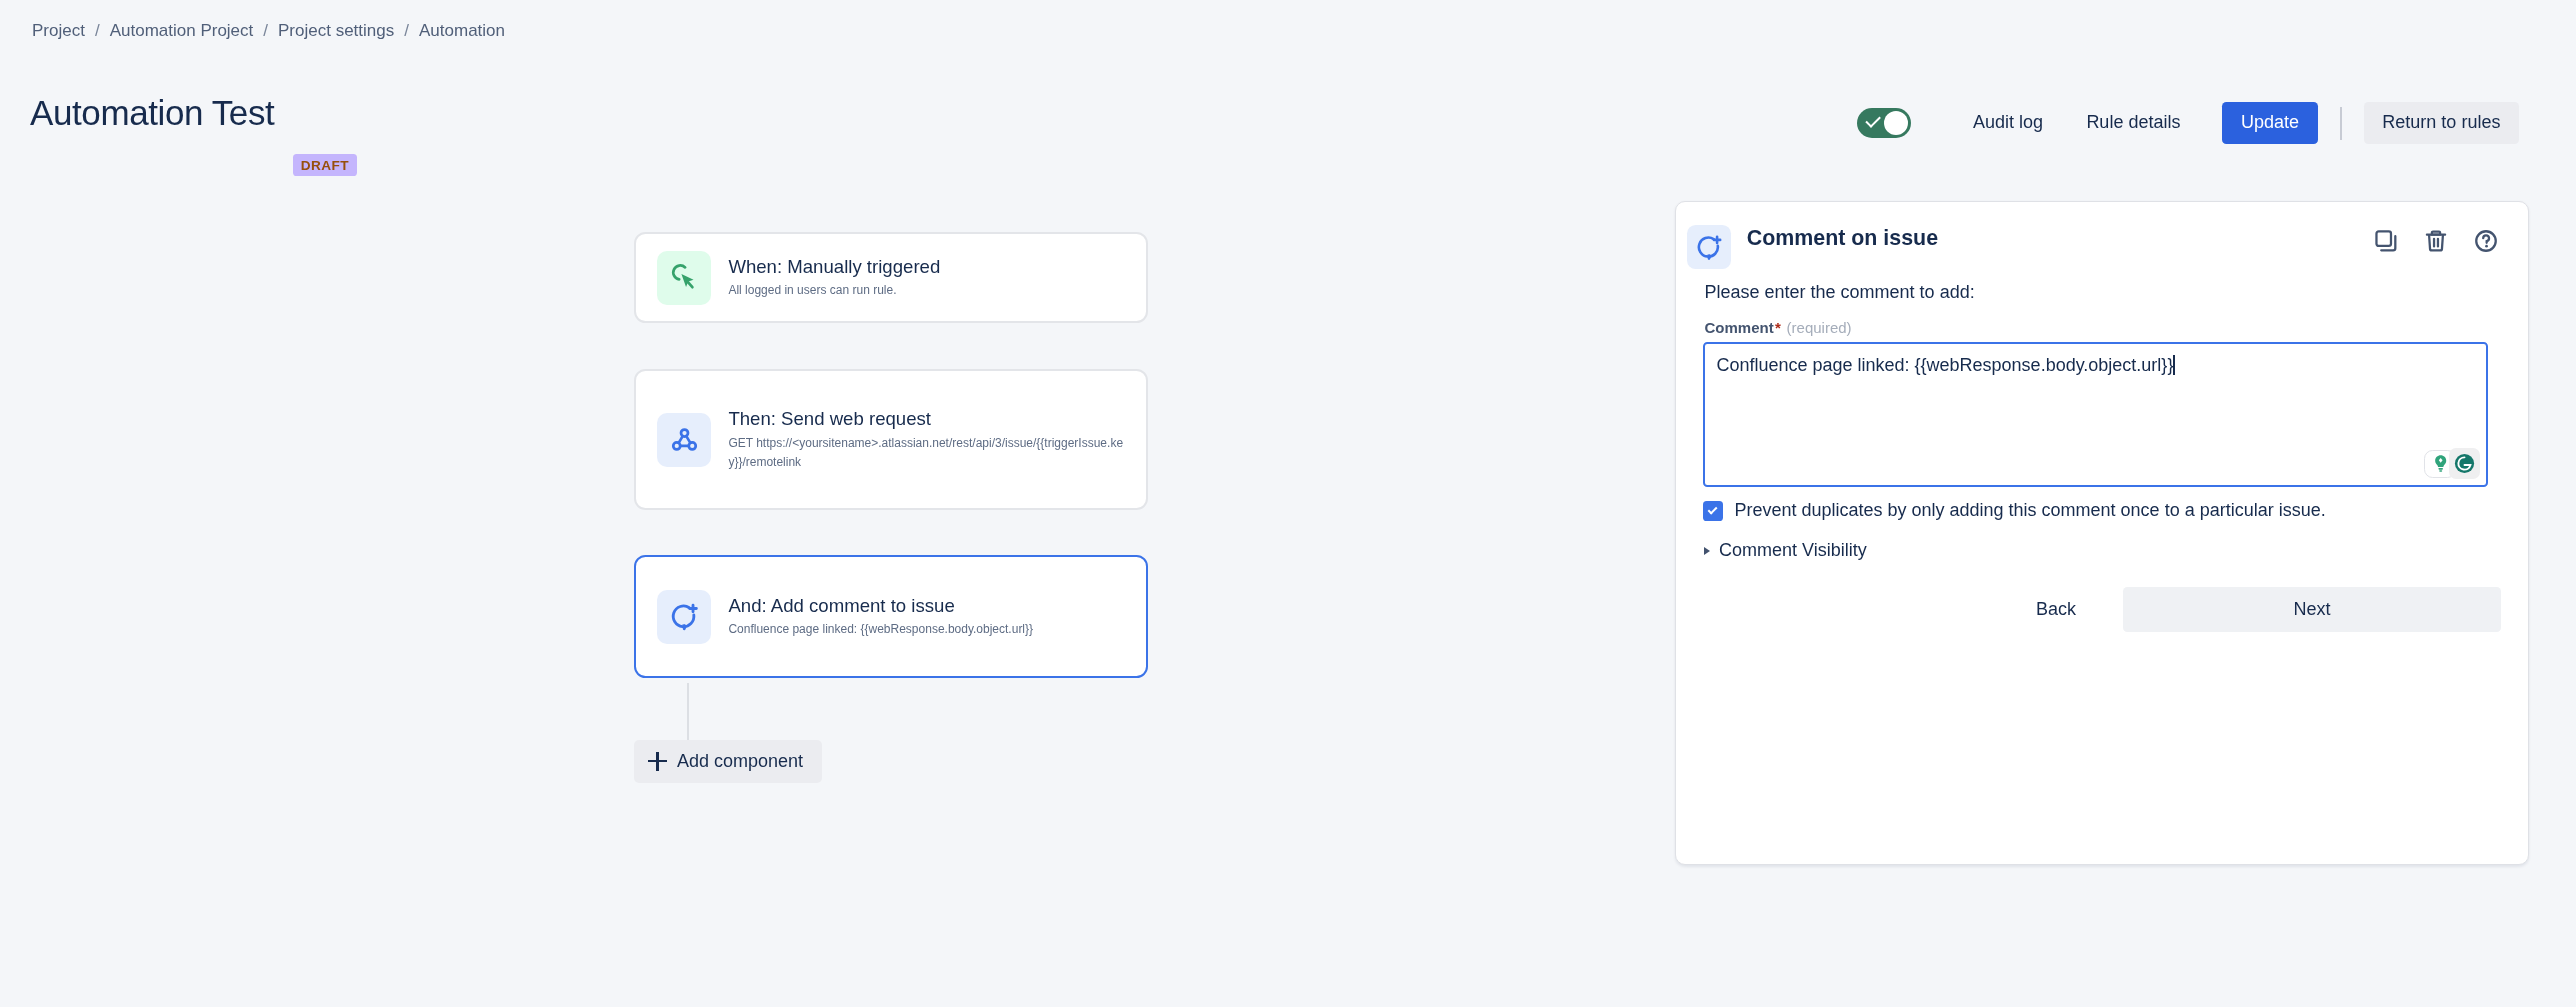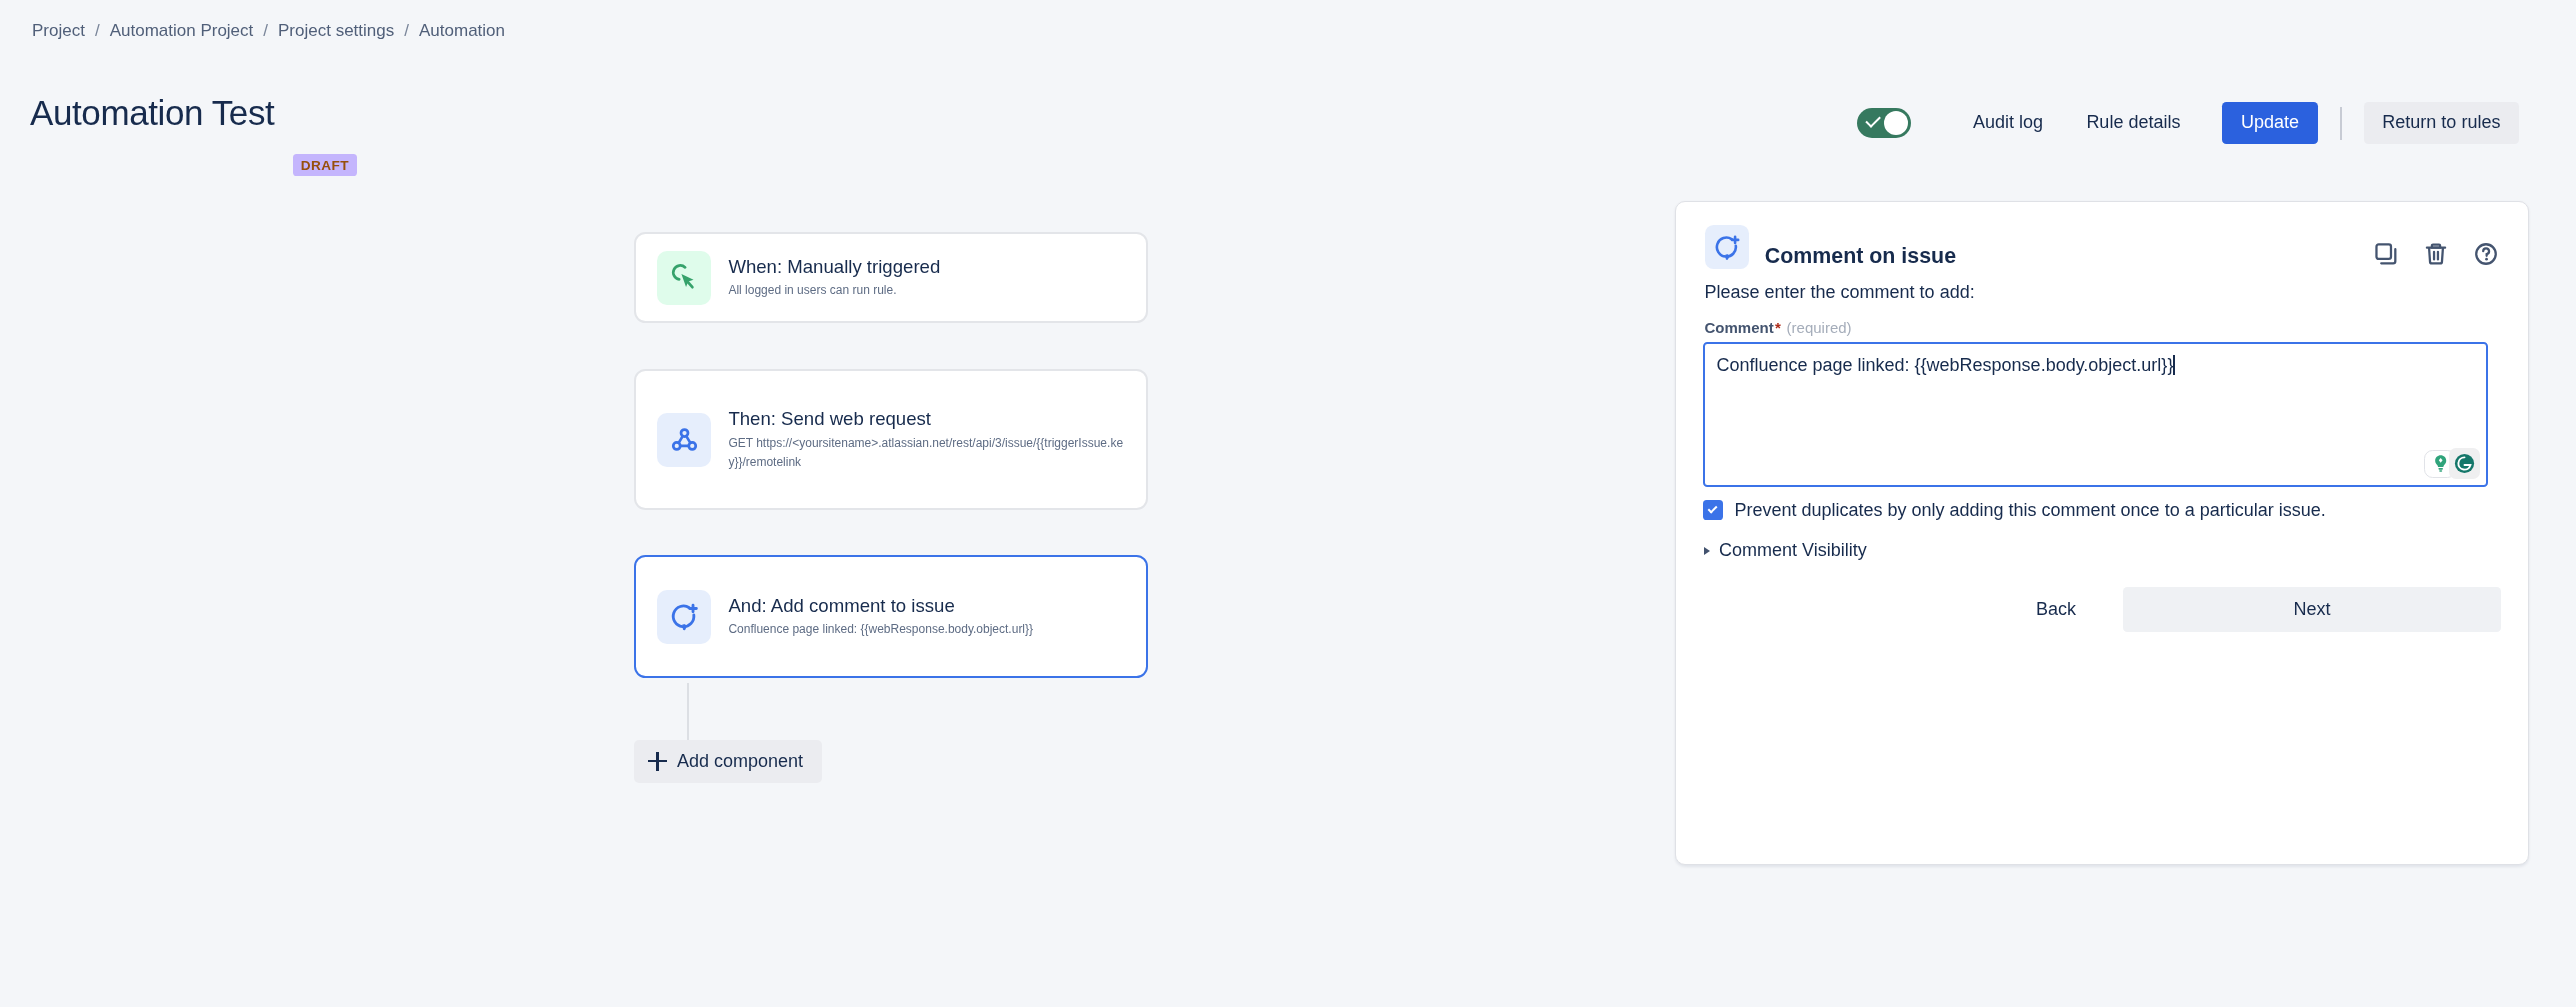--- a/index.html
+++ b/index.html
@@ -240,26 +240,26 @@
     top: 201px;
     width: 854px;
     height: 664px;
     background: #ffffff;
     border: 1.4px solid #DFE1E6;
     border-radius: 10px;
     box-shadow: 0 1.4px 2.9px rgba(9,30,66,0.08);
   }
   .panel-header {
     position: absolute;
-    left: 29px;
+    left: 11px;
     top: 23px;
     right: 27px;
     height: 44px;
     display: flex;
-    align-items: flex-end;
+    align-items: flex-start;
   }
   .panel-icon {
     width: 44px;
     height: 44px;
     border-radius: 8.6px;
     background: #E6EEFC;
     display: flex;
     align-items: center;
     justify-content: center;
     flex: 0 0 auto;
@@ -363,21 +363,21 @@
     display: flex;
     align-items: center;
     justify-content: center;
     margin-left: -7.1px;
   }
   .cb-wrap {
     position: absolute;
     left: 27px;
     top: 687px;
     display: flex;
-    align-items: flex-start;
+    align-items: flex-end;
     gap: 11.4px;
     cursor: pointer;
   }
   .checkbox {
     width: 20px;
     height: 20px;
     border-radius: 3.6px;
     background: #3B73E8;
     position: relative;
     flex: 0 0 auto;

